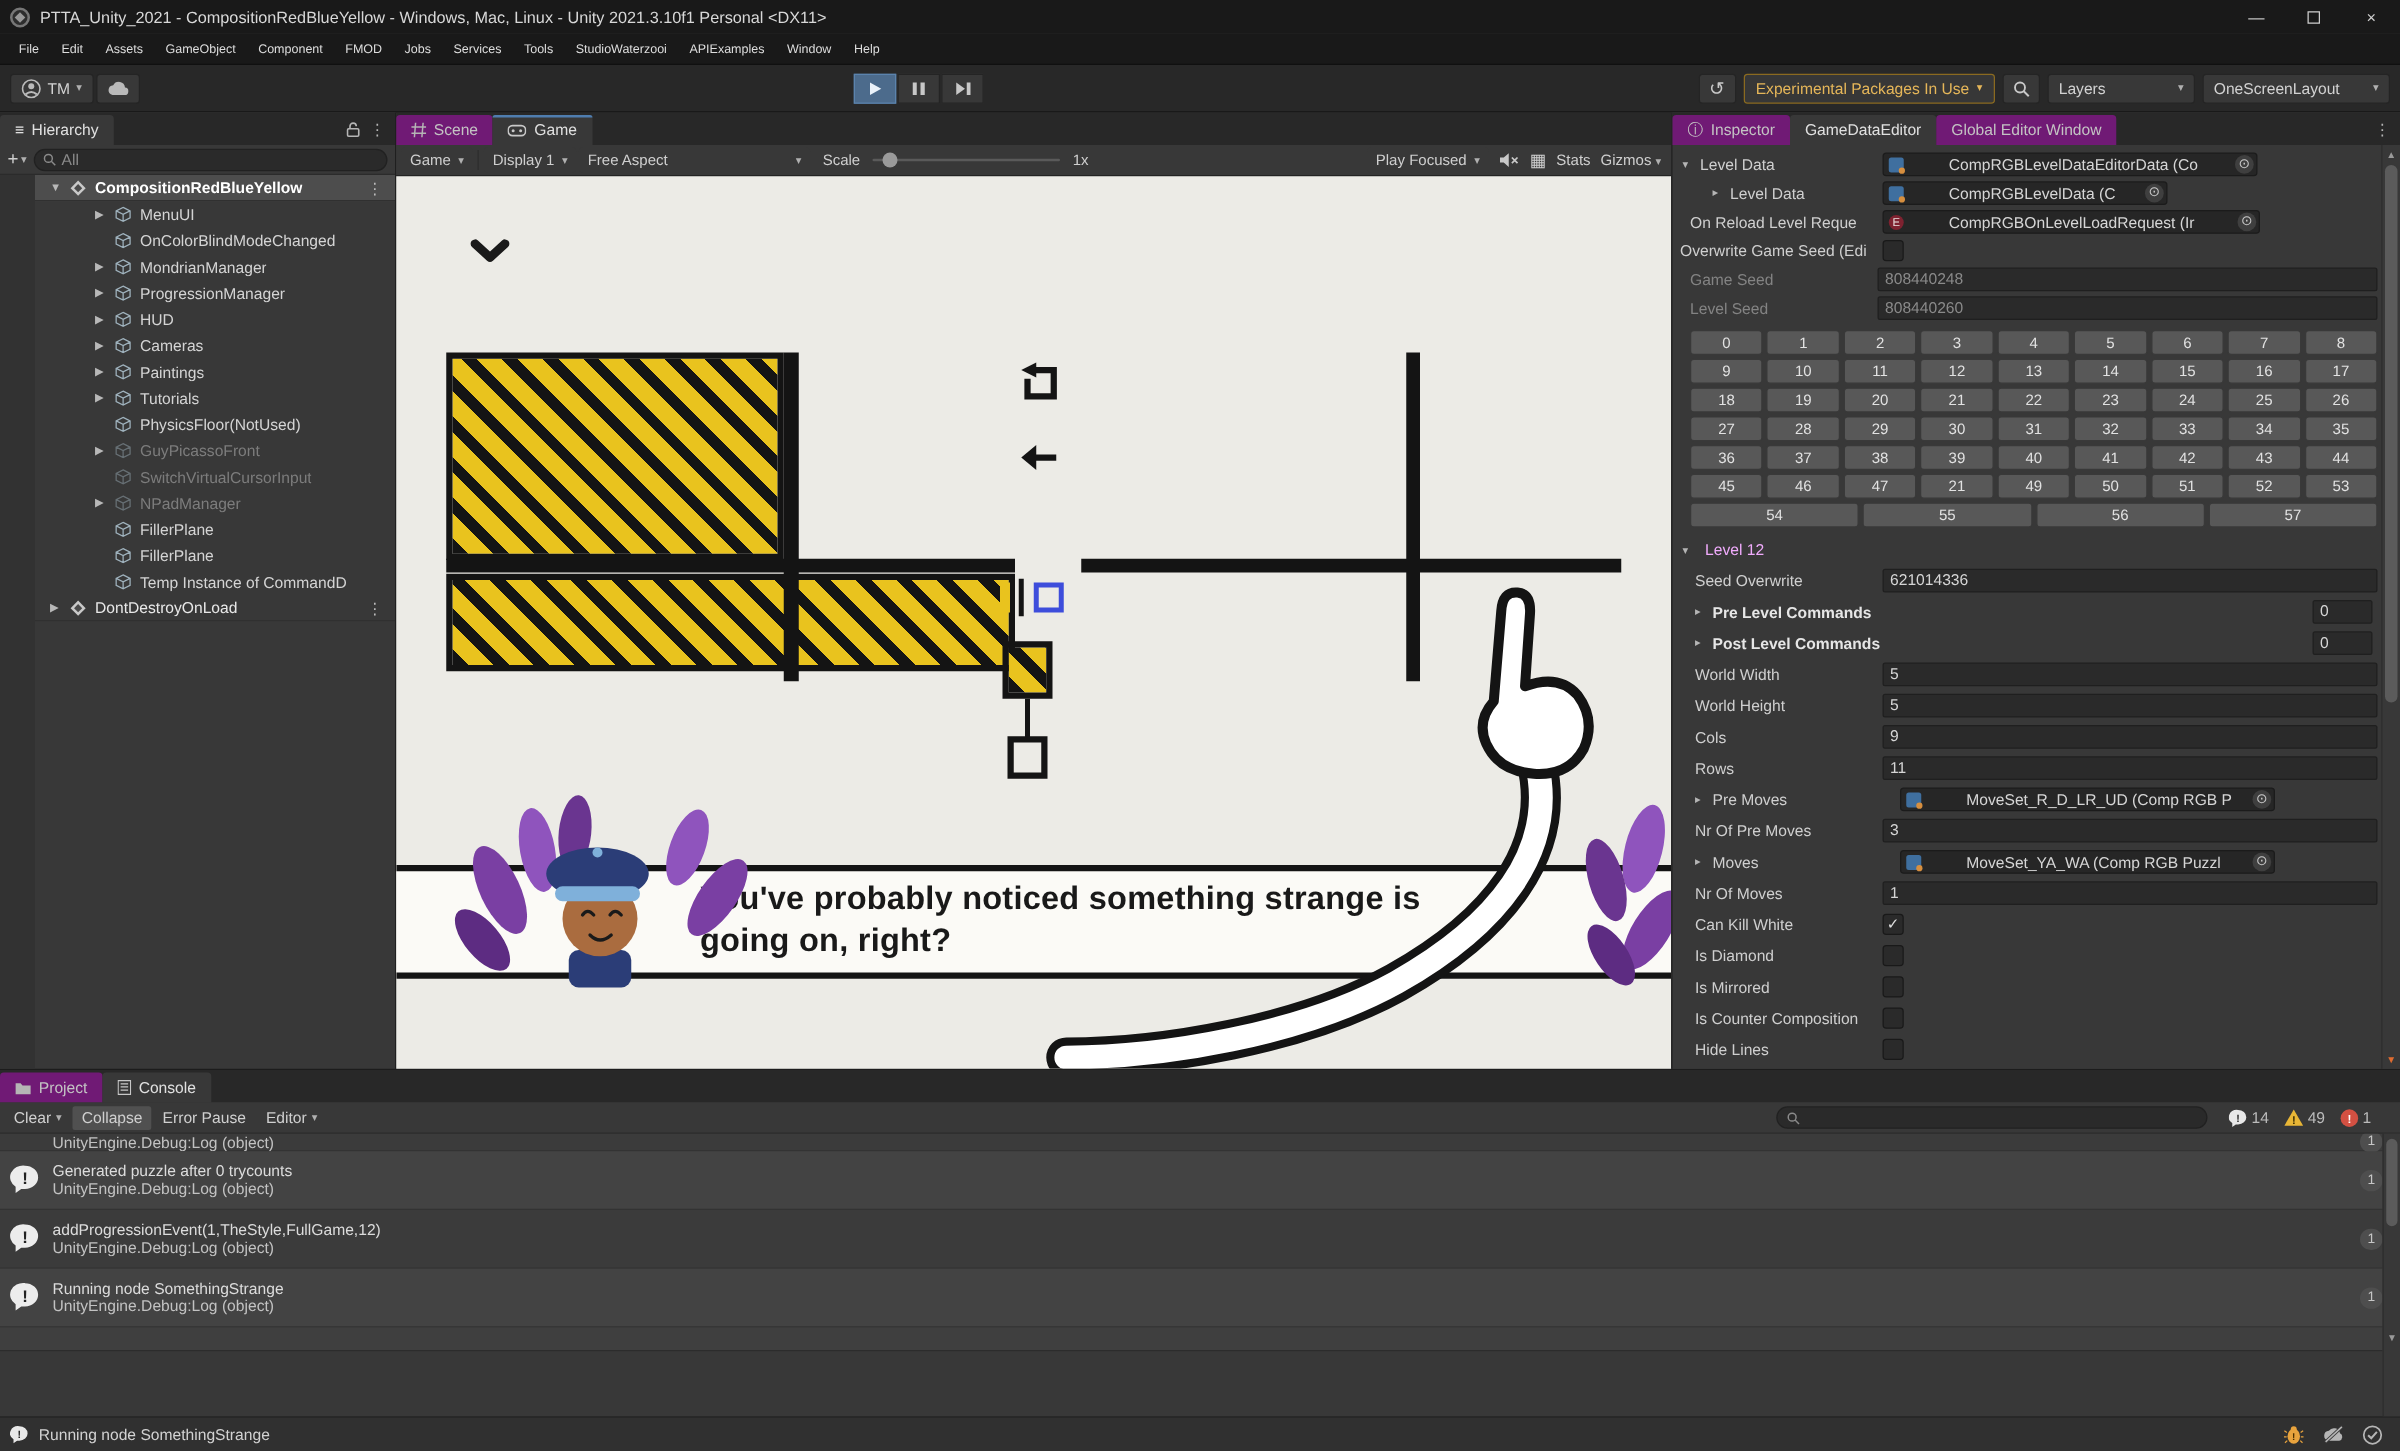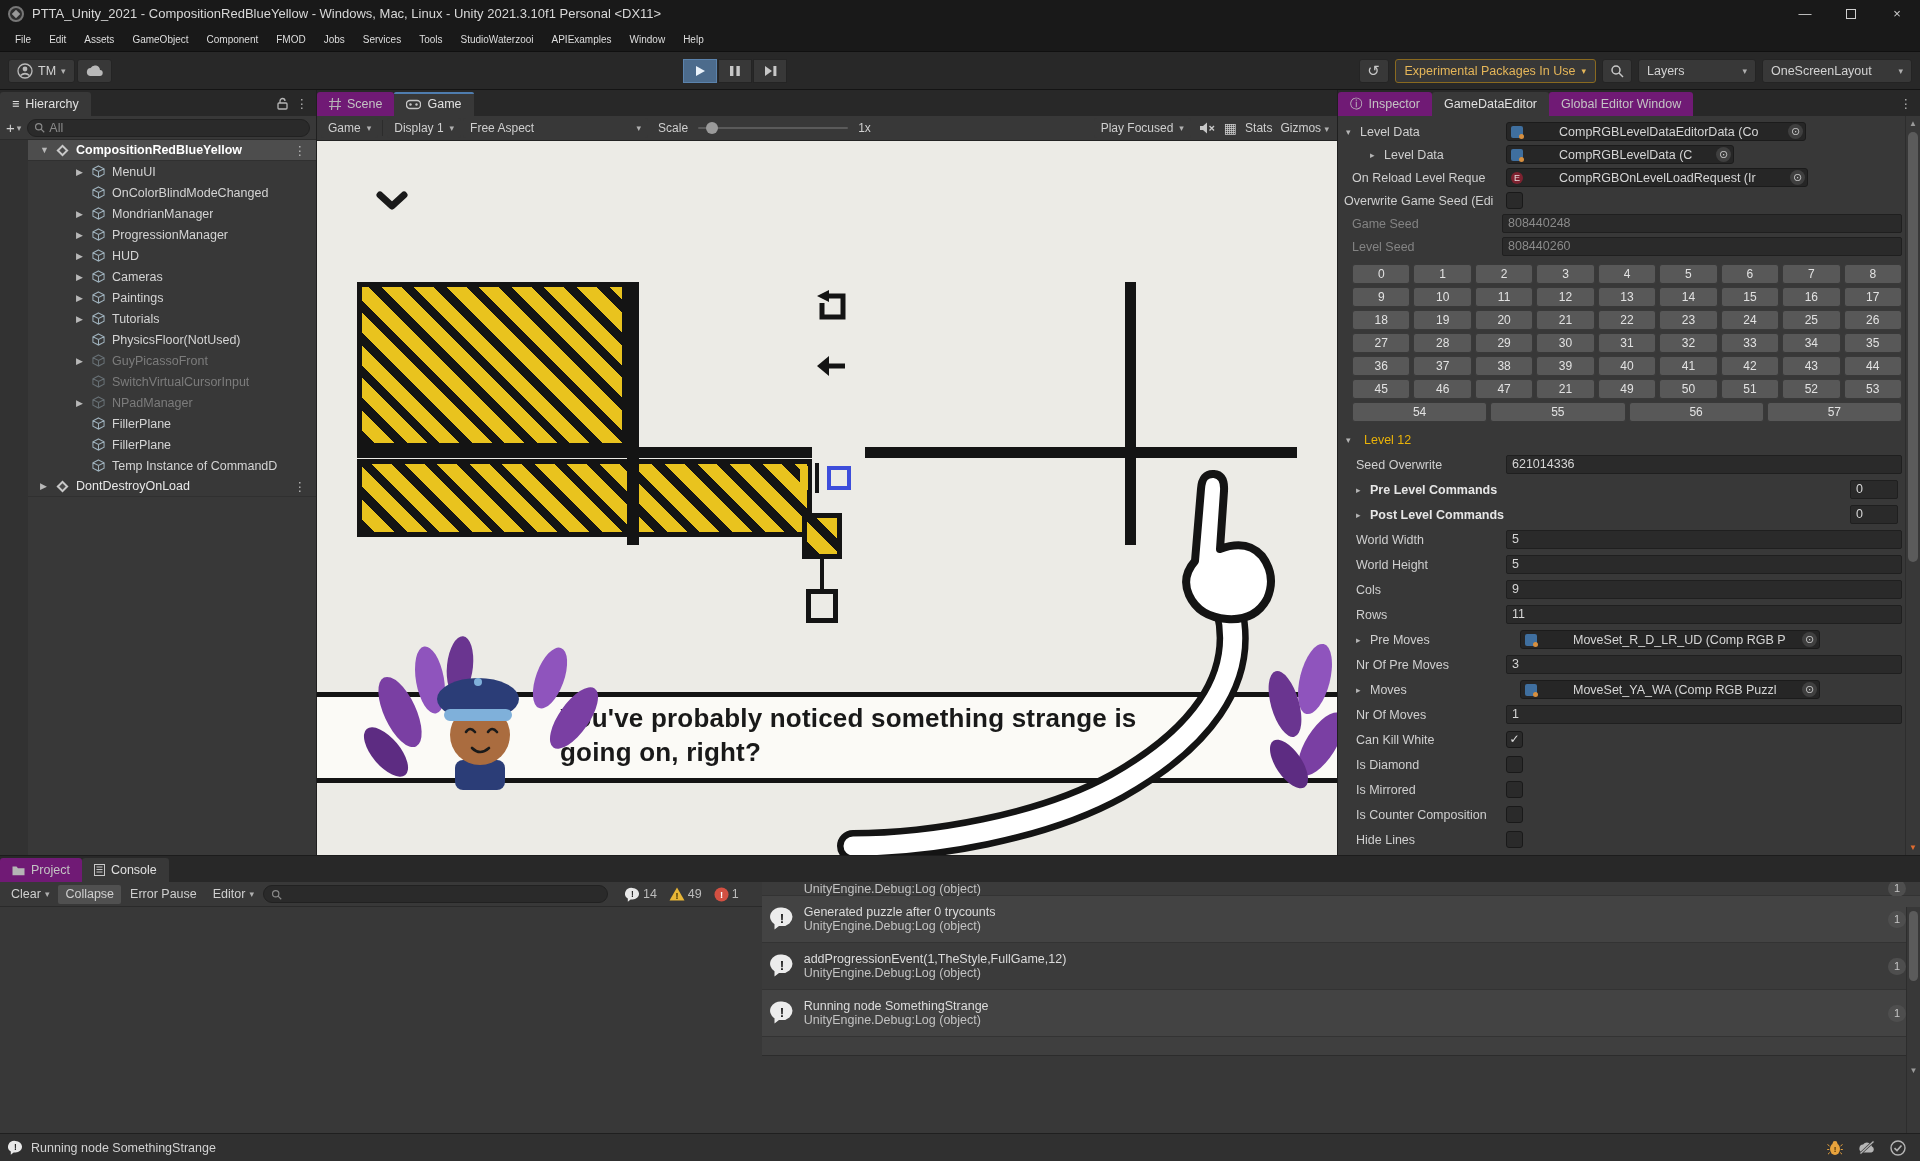--- a/index.html
+++ b/index.html
@@ -102,29 +102,29 @@
   .t-field .ifield { display:block; }
   .t-object .iobj { display:flex; }
   .t-object .ifold { display:block; }
   .t-checkbox .icheck { display:block; }
   .t-foldnum .ifold { display:block; }
   .t-foldnum .ilab { font-weight:bold; color:#e6e6e6; width:auto; }
   .t-foldnum .inumfield { display:block; }
   .grid9 { display:grid; grid-template-columns:repeat(9,1fr); gap:3px; margin:6px 0 3px 10px; }
   .grid4 { display:grid; grid-template-columns:repeat(4,1fr); gap:3px; margin:3px 0 6px 10px; }
   .gbtn { height:20px; background:#585858; border:1px solid #393939; border-radius:3px; color:#e2e2e2; text-align:center; line-height:18px; font-size:12px; }
-  .sec-head { height:24px; display:flex; align-items:center; padding-left:4px; gap:4px; color:#eab308; }
+  .sec-head { height:24px; display:flex; align-items:center; padding-left:4px; gap:4px; color:#f0abfc; }
   .vscroll { position:absolute; right:0; top:26px; bottom:0; width:15px; background:#383838; border-left:1px solid #2d2d2d; }
   .vthumb { position:absolute; left:2px; right:2px; border-radius:5px; background:#5b5b5b; }
   .sarrow { position:absolute; left:0; right:0; text-align:center; font-size:8px; color:#9a9a9a; }
 
   
   .console { flex:1; display:flex; flex-direction:column; border-top:1px solid #1c1c1c; min-height:0; }
   .c-split { display:flex; flex:1; min-height:0; }
-  .c-left { flex:1; display:flex; flex-direction:row; min-width:0; position:relative; }
+  .c-left { flex:1; display:flex; flex-direction:column; min-width:0; position:relative; }
   .c-toolbar { height:25px; background:#383838; border-bottom:1px solid #2a2a2a; display:flex; align-items:center; padding:0 4px; gap:2px; flex:none; }
   .c-btn { height:19px; padding:0 7px; display:flex; align-items:center; gap:4px; color:#cfcfcf; border-radius:2px; }
   .c-btn.pressed { background:#505050; }
   .c-search { margin-left:auto; width:345px; height:18px; background:#2a2a2a; border:1px solid #212121; border-radius:9px; display:flex; align-items:center; padding:0 7px; margin-right:10px; }
   .c-badges { display:flex; align-items:center; gap:2px; padding-right:14px; }
   .c-badge { display:flex; align-items:center; gap:3px; padding:0 5px; color:#bbb; }
   .c-list { flex:1; background:#393939; overflow:hidden; display:flex; flex-direction:column; position:relative; }
   .centry { flex:none; height:47px; display:flex; align-items:center; background:#3b3b3b; border-bottom:1px solid #333; padding:0 14px 0 8px; gap:8px; }
   .centry.alt { background:#434343; }
   .centry.partial { height:14px; }

